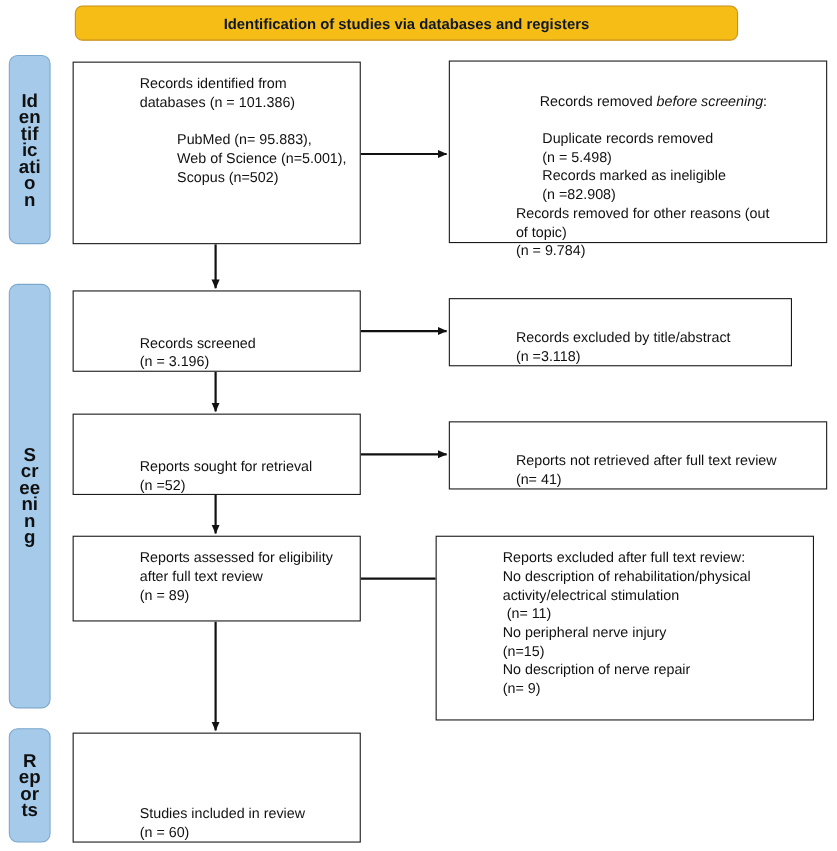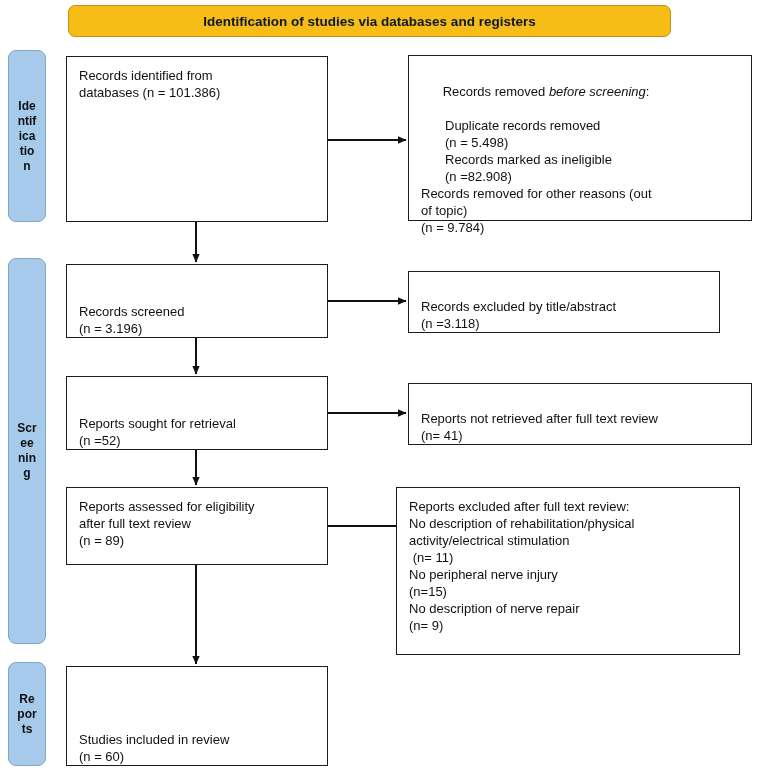--- a/index.html
+++ b/index.html
@@ -50,21 +50,21 @@
     background: #A6CBEA;
     border: 1px solid #7BA7CC;
     border-radius: 8px;
     box-sizing: border-box;
     display: flex;
     align-items: center;
     justify-content: center;
     overflow: hidden;
   }
   .stage-text {
-    font-size: 12px;
+    font-size: 17px;
     font-weight: bold;
     color: #101010;
     line-height: 15px;
     text-align: center;
     width: 20px;
     word-break: break-all;
     white-space: normal;
   }
   #stage-identification { left: 8px;  top: 50px;  width: 38px; height: 172px; }
   #stage-screening     { left: 8px;  top: 258px; width: 38px; height: 386px; }
@@ -76,20 +76,21 @@
     background: #ffffff;
     border: 1.5px solid #1a1a1a;
     box-sizing: border-box;
     padding: 10px 10px 8px 12px;
   }
   .box-text {
     font-size: 13px;
     line-height: 17px;
     color: #111111;
     white-space: pre-wrap;
+    margin-left: 48px;
   }
   .box-text.indent {
     padding-left: 34px;
   }
   .box-text.indent-sm {
     padding-left: 24px;
   }
   .ital { font-style: italic; }
 
   
@@ -162,20 +163,23 @@
   <div class="stage" id="stage-screening">
     <span class="stage-text">Screening</span>
   </div>
   <div class="stage" id="stage-included">
     <span class="stage-text">Reports</span>
   </div>
 
   <div class="box" id="box-identified">
     <div class="box-text">Records identified from</div>
     <div class="box-text">databases (n = 101.386)</div>
+    <div class="box-text indent" style="margin-top:17px;">PubMed (n= 95.883),
+Web of Science (n=5.001),
+Scopus (n=502)</div>
   </div>
 
   <div class="box" id="box-removed">
     <div class="box-text">
       <span>Records removed </span><span class="ital">before screening</span><span>:</span>
     </div>
     <div class="box-text indent-sm">Duplicate records removed
 (n = 5.498)
 Records marked as ineligible
 (n =82.908)</div>

